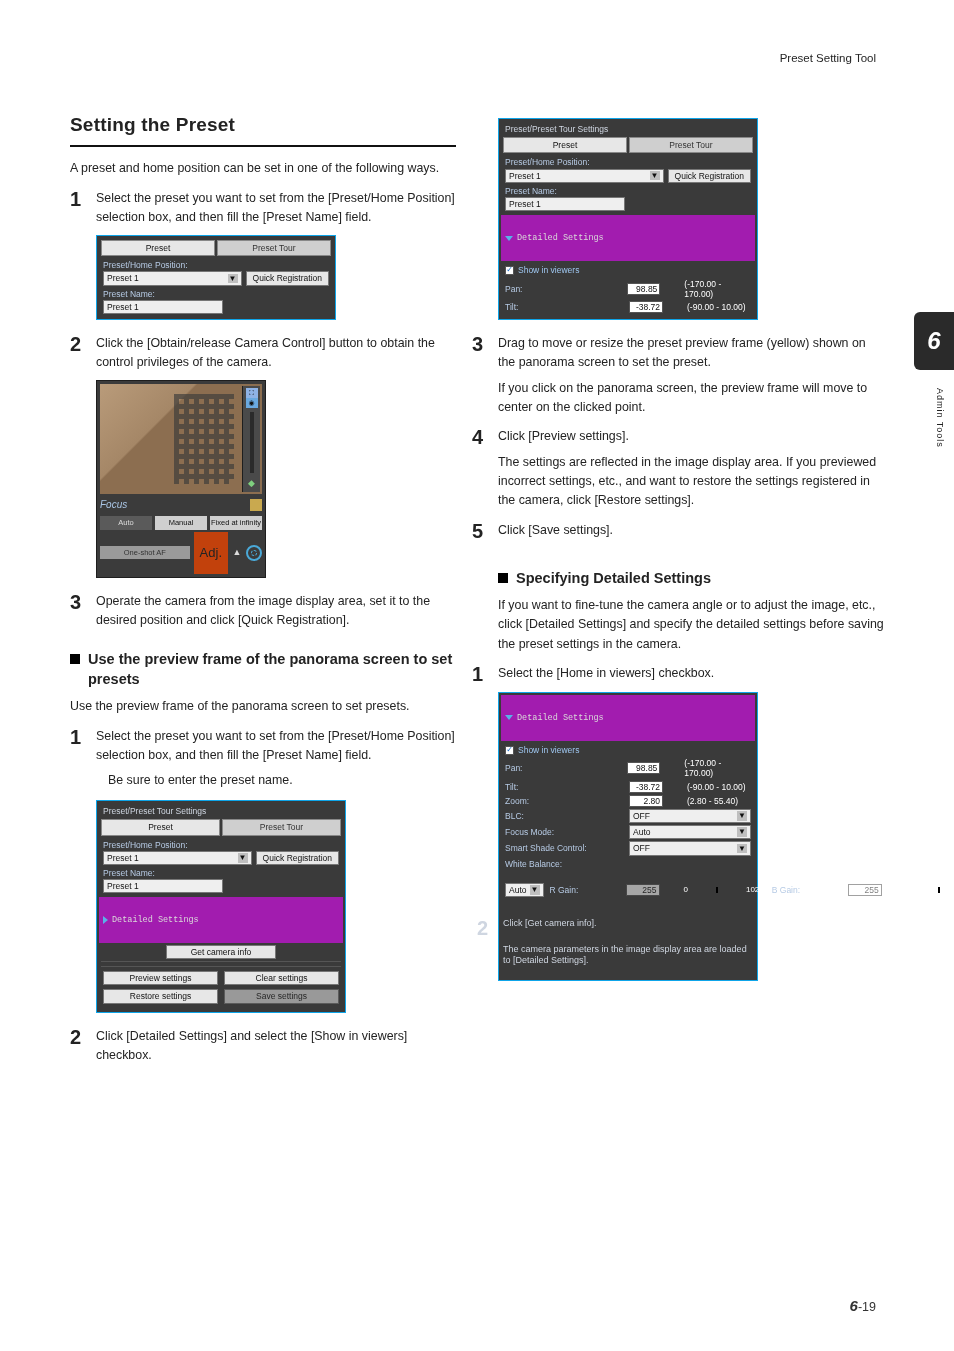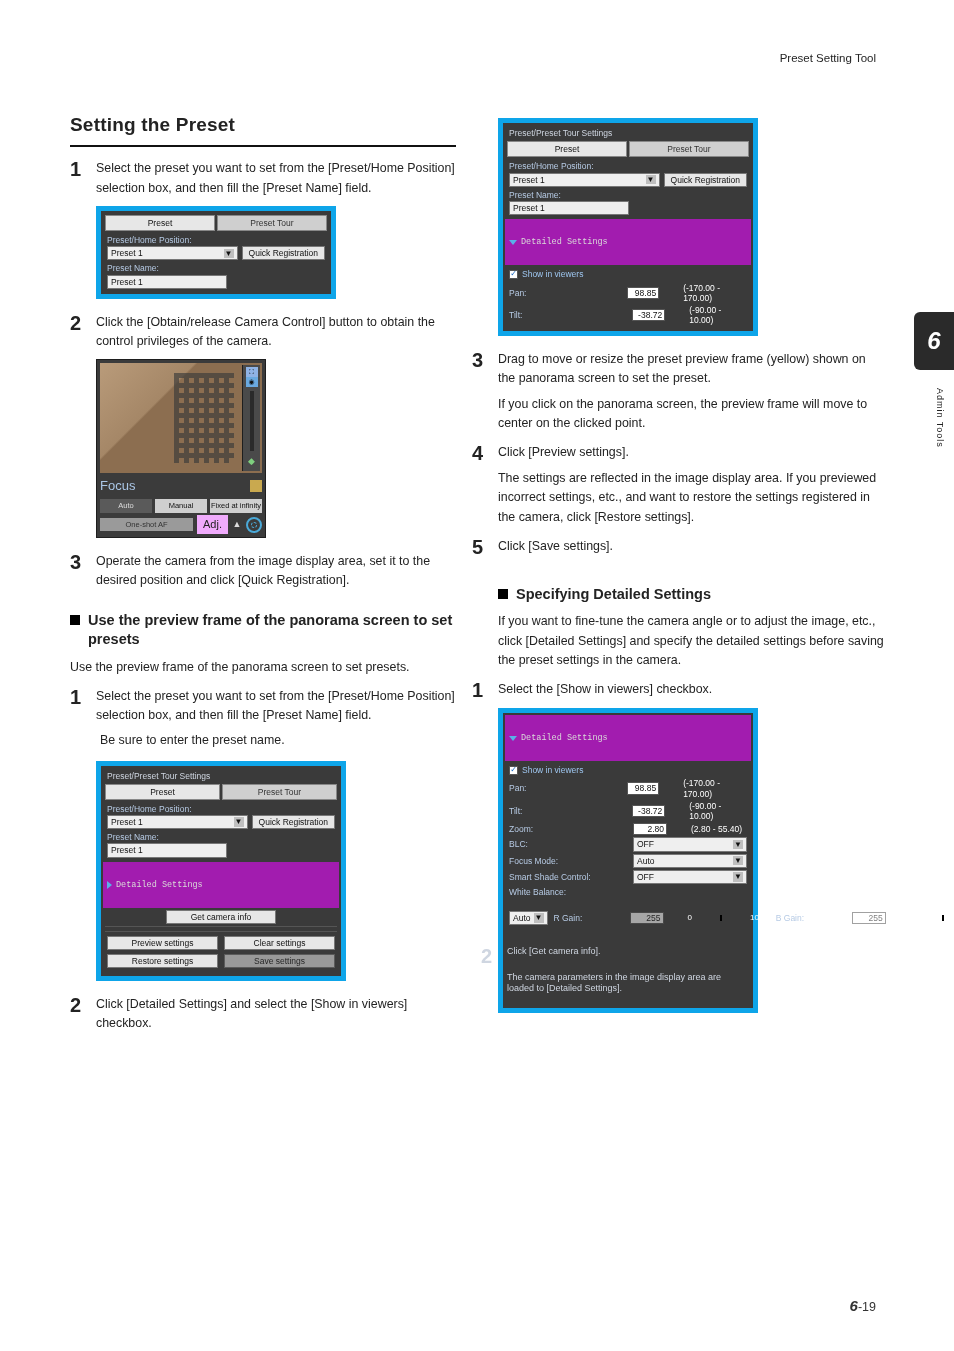--- a/index.html
+++ b/index.html
@@ -64,27 +64,27 @@
     margin: 8px 0 6px 0;
   }
   .step .num {
     font-weight: bold;
     font-size: 20px;
     line-height: 1;
     min-width: 16px;
     font-family: Arial, sans-serif;
   }
   .step .txt { flex: 1; }
-  .indent { margin-left: 30px; }
+  .indent { margin-left: 38px; }
   .indent p { margin-bottom: 10px; }
 
   
   .ui-panel {
     background: #3a3a3a;
-    border: 5px solid #0ea5e9;
+    border: 1px solid #0ea5e9;
     color: #cfd6e1;
     font-size: 9px;
     line-height: 1.2;
     margin: 8px 0 14px 26px;
     padding: 4px;
     width: 250px;
   }
   .ui-panel.small { width: 240px; }
   .ui-tabs {
     display: flex;
@@ -216,20 +216,21 @@
   <div class="header-right">Preset Setting Tool</div>
 
   <div class="chapter-tab">6</div>
   <div class="side-label">Admin Tools</div>
 
   <div class="columns">
 
     <div class="col">
       <h1 class="section-title">Setting the Preset</h1>
       <div class="rule"></div>
+      <p>A preset and home position can be set in one of the following ways.</p>
 
 
       <div class="step">
         <div class="num">1</div>
         <div class="txt">Select the preset you want to set from the [Preset/Home Position] selection box, and then fill the [Preset Name] field.</div>
       </div>
 
       <div class="ui-panel small">
         <div class="ui-tabs">
           <div class="ui-tab">Preset</div>
@@ -258,32 +259,32 @@
         <div style="position:relative;">
           <div class="camera-view"></div>
           <div class="camera-side">
             <div class="ico">⛶</div>
             <div class="ico" style="background:#6aa9e0">◉</div>
             <div style="flex:1;width:4px;background:#2a2a2a;margin:4px 0;"></div>
             <div style="font-size:9px;color:#7fd07f">◆</div>
           </div>
         </div>
         <div style="display:flex;align-items:center;gap:3px;margin-top:3px;">
-          <span class="lbl" style="color:#aac6e6;font-size:13px;">Focus</span>
+          <span class="lbl" style="color:#aac6e6;font-size:10px;font-style:italic;">Focus</span>
           <div style="flex:1"></div>
           <div style="width:12px;height:12px;background:#c9a94f"></div>
         </div>
         <div class="camera-bottom">
           <div class="seg dark">Auto</div>
           <div class="seg">Manual</div>
           <div class="seg">Fixed at infinity</div>
         </div>
         <div class="camera-focus-row">
           <div class="seg" style="flex:1;background:#9a9a9a;color:#333;text-align:center;padding:1px 0;font-size:7.5px;">One-shot AF</div>
-          <div class="seg" style="background:#f0abfc;padding:1px 6px;font-size:11px;">Adj.</div>
+          <div class="seg" style="background:#c2410c;padding:11px 6px;font-size:13px;">Adj.</div>
           <div style="width:10px;text-align:center;color:#ddd;font-size:9px;">▲</div>
           <div class="cog"></div>
         </div>
       </div>
 
       <div class="step">
         <div class="num">3</div>
         <div class="txt">Operate the camera from the image display area, set it to the desired position and click [Quick Registration].</div>
       </div>
 
@@ -409,21 +410,21 @@
       </div>
 
       <div class="sub-h" style="margin-top:28px;">
         <span class="sq"></span>
         <span>Specifying Detailed Settings</span>
       </div>
       <p>If you want to fine-tune the camera angle or to adjust the image, etc., click [Detailed Settings] and specify the detailed settings before saving the preset settings in the camera.</p>
 
       <div class="step" style="margin-left:-26px;">
         <div class="num">1</div>
-        <div class="txt">Select the [Show in viewers] checkbox.</div>
+        <div class="txt">Select the [Home in viewers] checkbox.</div>
       </div>
 
       <div class="ui-panel" style="margin-left:0;width:260px;">
         <div class="ui-detail-header" style="margin-top:-2px;">
             <span class="tri down"></span>
             <span>Detailed Settings</span>
           </div>
         <div class="ui-check">
             <span class="box">✓</span>
             <span>Show in viewers</span>

